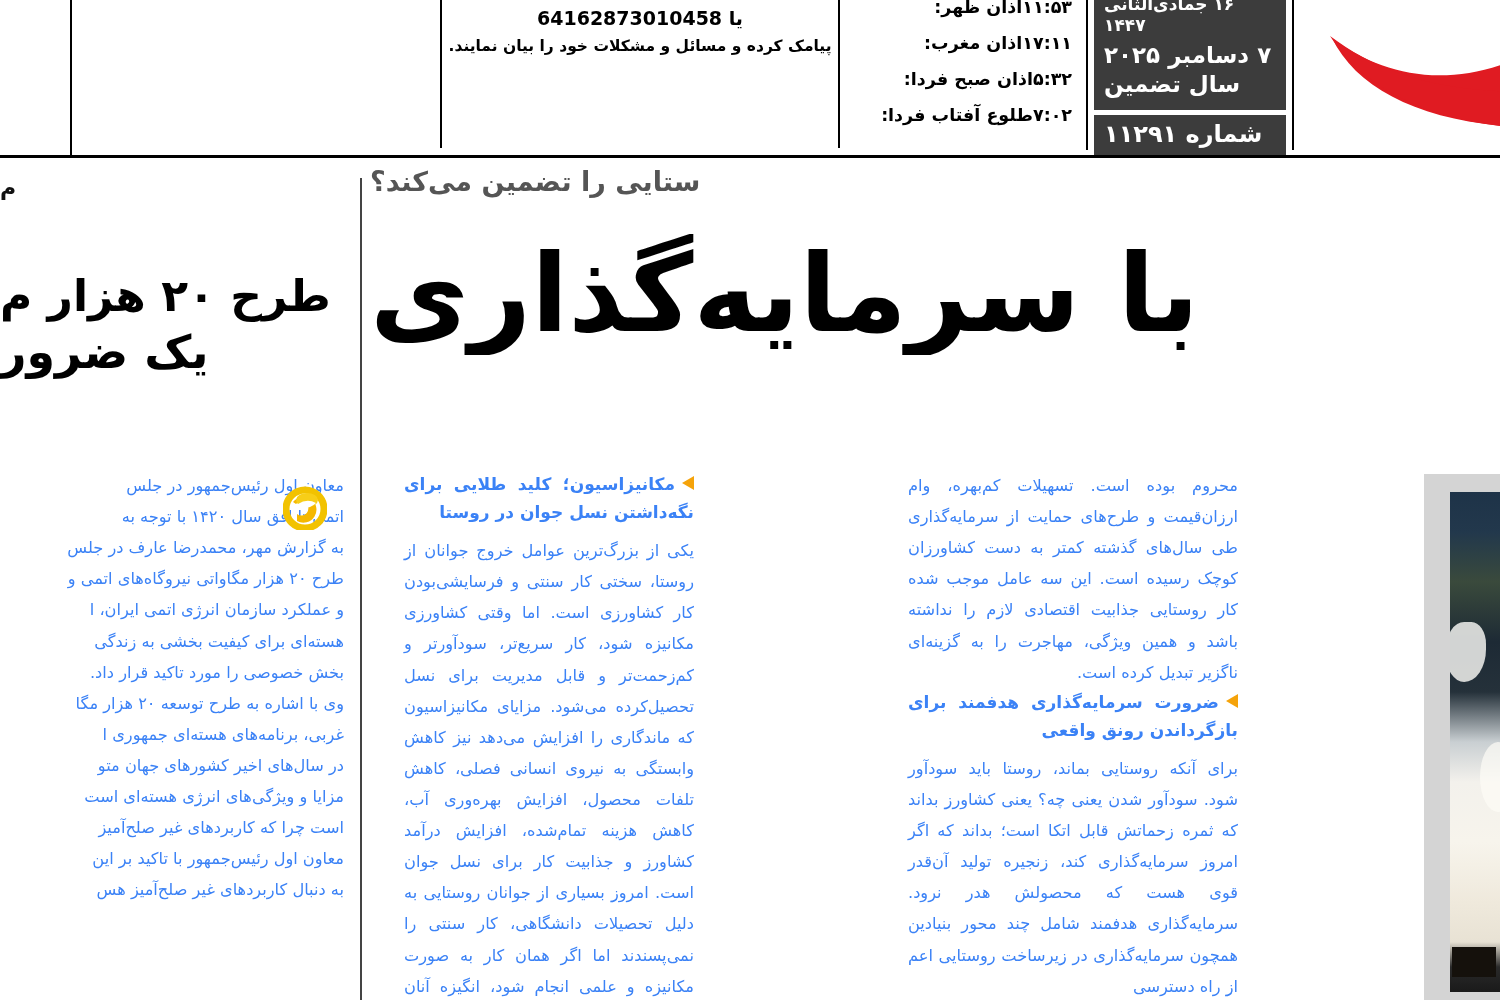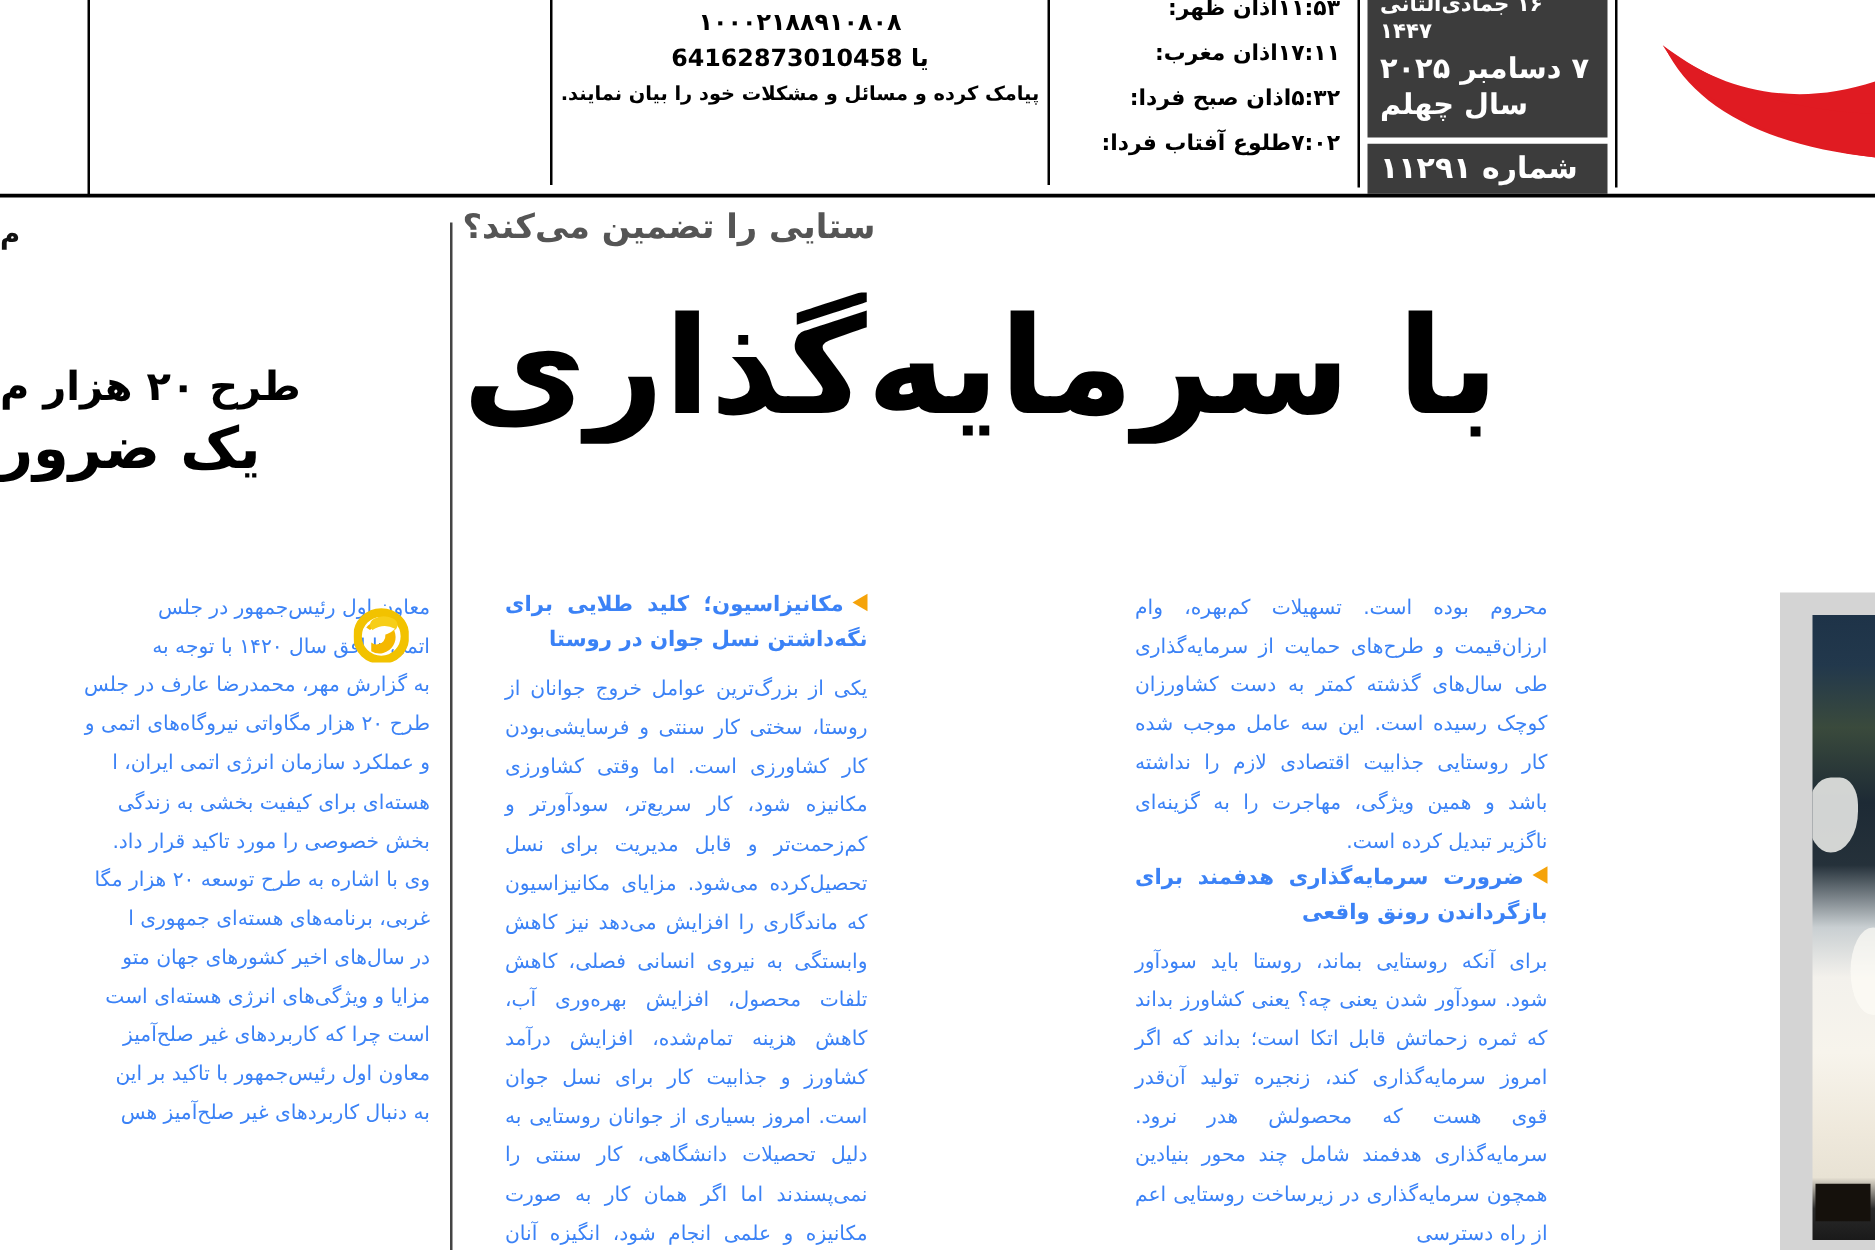--- a/index.html
+++ b/index.html
@@ -100,21 +100,21 @@
     text-align:left;letter-spacing:-2px;
     white-space:nowrap;overflow:hidden;
   }
 
   
   .left-head{
     position:absolute;left:0;top:0px;width:350px;
     direction:rtl;text-align:left;
   }
   .lh-tiny{font-size:22px;font-weight:bold;color:#111;line-height:1.1;margin-top:18px;}
-  .lh-1{font-size:32px;font-weight:bold;line-height:1.26;margin-top:89px;white-space:nowrap;overflow:hidden;}
+  .lh-1{font-size:44px;font-weight:bold;line-height:1.26;margin-top:68px;white-space:nowrap;overflow:hidden;}
   .lh-2{font-size:46px;font-weight:bold;line-height:1.26;white-space:nowrap;overflow:hidden;}
 
   
   .body-col{
     position:absolute;top:312px;direction:rtl;text-align:justify;
     font-size:16.2px;line-height:1.92;color:#3b82f6;
   }
   .col-left{left:0;width:344px;}
   .col-mid{left:404px;width:290px;}
   .col-right{left:908px;width:330px;}
@@ -171,21 +171,20 @@
 
   <div class="masthead">
 
     <div class="mh-vline vline-a"></div>
     <div class="mh-vline vline-b"></div>
     <div class="mh-vline vline-c"></div>
     <div class="mh-vline vline-d"></div>
     <div class="mh-vline vline-e"></div>
 
     <div class="sms-block">
-      <div class="sms-num">۱۰۰۰۲۱۸۸۹۱۰۸۰۸</div>
       <div class="sms-num2">یا 64162873010458</div>
       <div class="sms-line">پیامک کرده و مسائل و مشکلات خود را بیان نمایند.</div>
     </div>
 
     <div class="prayer-block">
       <div class="prayer-row">
         <span class="prayer-time">۱۱:۵۳</span>
         <span class="prayer-label">اذان ظهر:</span>
       </div>
       <div class="prayer-row">
@@ -199,21 +198,21 @@
       <div class="prayer-row">
         <span class="prayer-time">۷:۰۲</span>
         <span class="prayer-label">طلوع آفتاب فردا:</span>
       </div>
     </div>
 
     <div class="date-blocks">
       <div class="date-main">
         <div class="date-hijri">۱۶ جمادی‌الثانی ۱۴۴۷</div>
         <div class="date-greg">۷ دسامبر ۲۰۲۵</div>
-        <div class="date-year">سال چهلم</div>
+        <div class="date-year">سال تضمین</div>
       </div>
       <div class="issue-block">شماره ۱۱۲۹۱</div>
     </div>
 
     <div class="red-swoosh">
       <svg width="230" height="120" viewBox="0 0 230 120" xmlns="http://www.w3.org/2000/svg">
         <path d="M2,10 C30,68 110,102 230,100 L230,0 L230,8 C140,66 60,54 2,10 Z" fill="#E01B22"></path>
         <path d="M0,8 C40,72 130,104 230,100 L230,62 C120,70 50,46 0,8 Z" fill="#E01B22"></path>
       </svg>
     </div>

